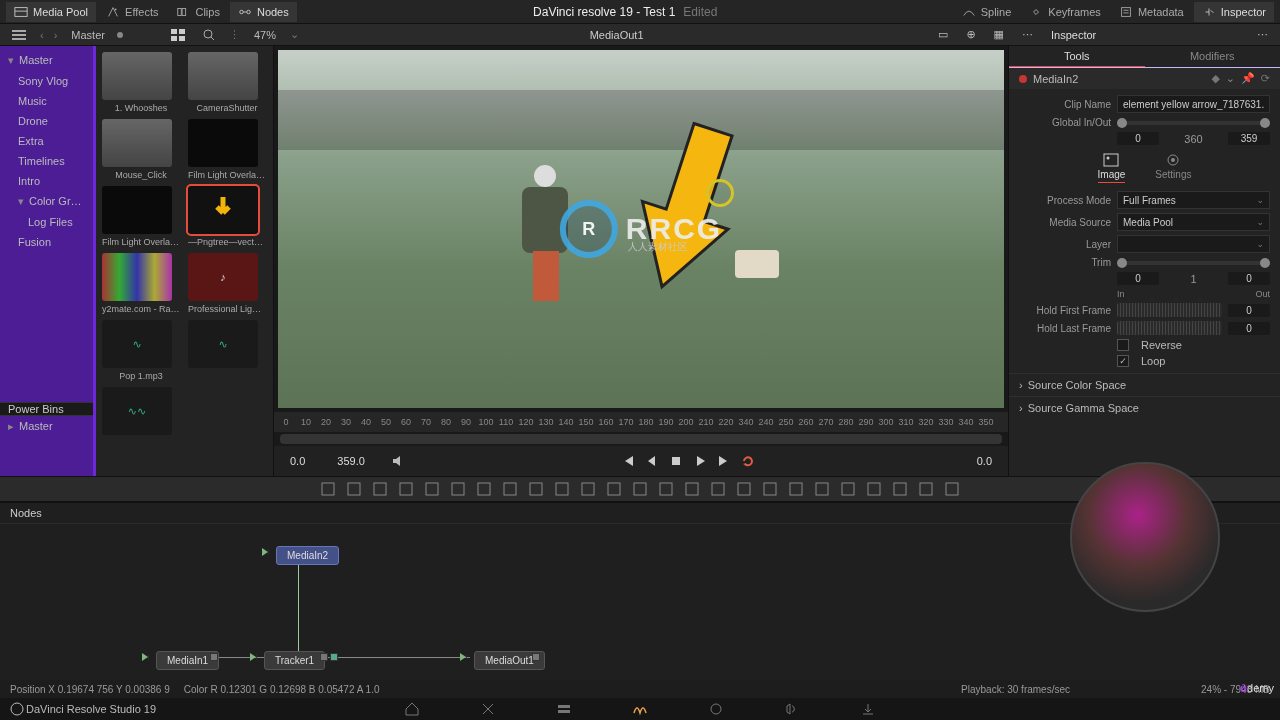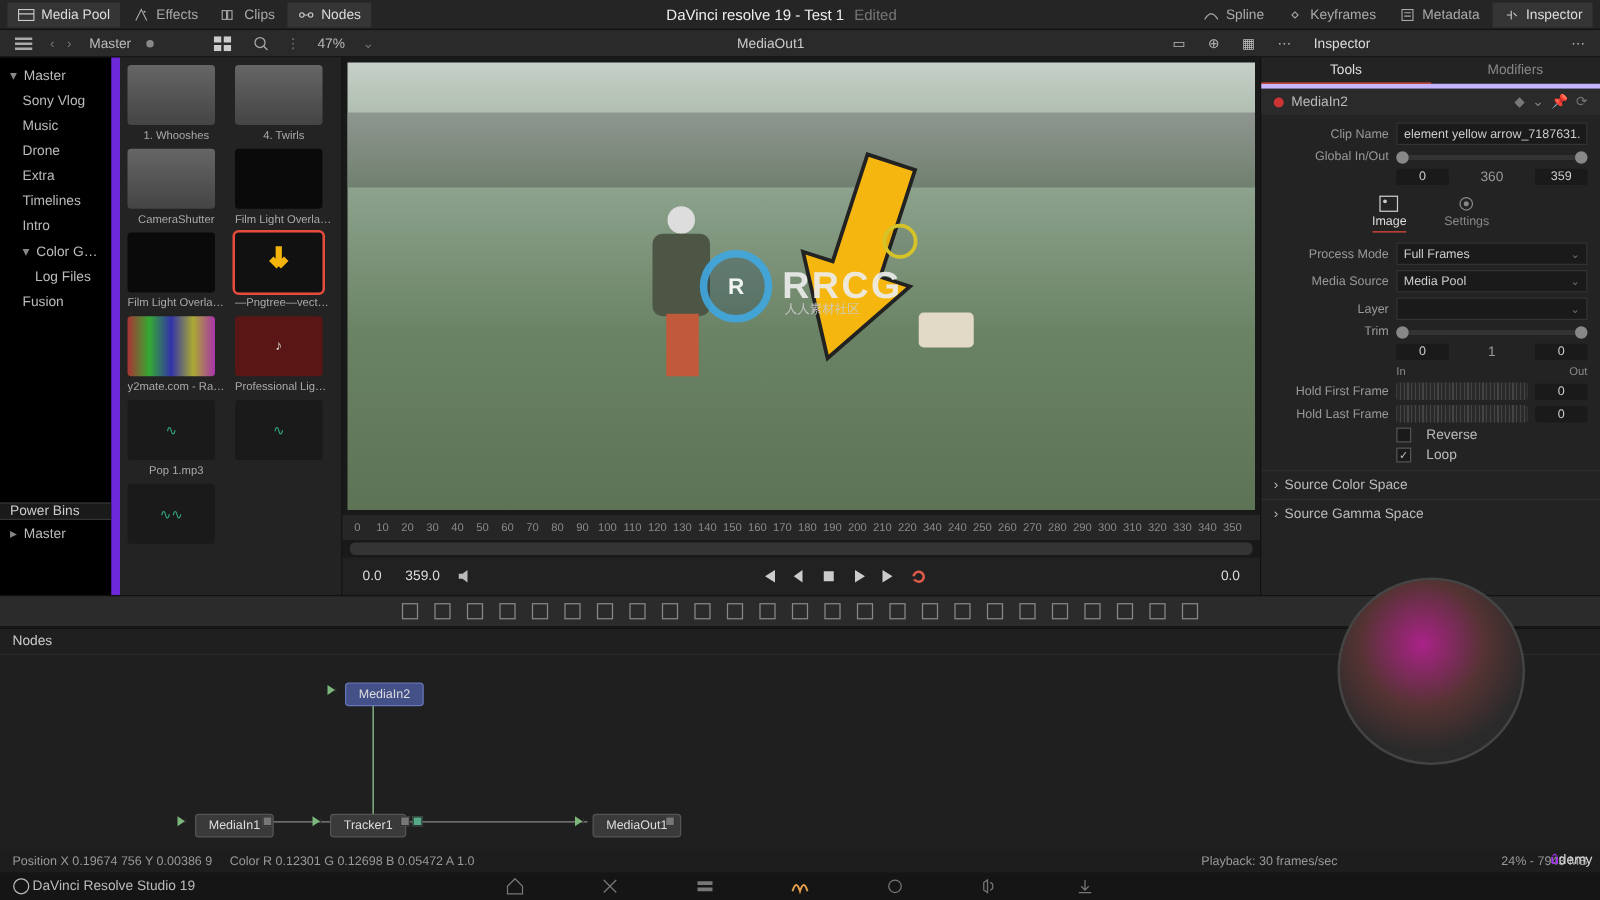--- a/index.html
+++ b/index.html
@@ -11,21 +11,21 @@
 .tb-ico { width: 14px; height: 14px; display: inline-block; }
 .topbar-center { font-size: 12px; color: #eee; display: flex; gap: 8px; }
 .topbar-center .edited { color: #777; }
 .subbar { height: 22px; background: #2a2a2a; display: flex; align-items: center; justify-content: space-between; border-bottom: 1px solid #111; }
 .subbar-left, .subbar-right { display: flex; align-items: center; gap: 6px; padding: 0 6px; }
 .sb-item { padding: 2px 6px; color: #bbb; }
 .sb-arrow { color: #777; padding: 0 2px; }
 .sb-dot { width:6px;height:6px;border-radius:50%;background:#888;display:inline-block;}
 .subbar-center { color: #ccc; }
 .main { display: flex; height: 430px; }
-.mediapool { width: 96px; background: #000000; border-right: 7px solid #6d28d9; padding: 4px 0; overflow: hidden; }
+.mediapool { width: 96px; background: #4c1d95; border-right: 3px solid #6d28d9; padding: 4px 0; overflow: hidden; }
 .mp-item { padding: 4px 8px; color: #bbb; cursor: pointer; white-space: nowrap; overflow: hidden; text-overflow: ellipsis; }
 .mp-item.indent { padding-left: 18px; }
 .mp-tree-arrow { color: #888; margin-right: 3px; display:inline-block; width:8px;}
 .mp-section { background: #1a1a1a; padding: 0 8px; color: #ccc; border-top: 1px solid #333; border-bottom: 1px solid #333; }
 .thumbs { width: 178px; background: #232323; border-right: 1px solid #111; padding: 6px; display: flex; flex-wrap: wrap; gap: 6px 8px; align-content: flex-start; overflow:hidden;}
 .thumb { width: 78px; display: flex; flex-direction: column; }
 .thumb-img { width: 70px; height: 48px; border-radius: 3px; background: #333; position: relative; }
 .thumb-lbl { font-size: 9px; color: #aaa; margin-top: 3px; text-align: center; white-space: nowrap; overflow: hidden; text-overflow: ellipsis; width: 100%; }
 .thumb.sel .thumb-img { outline: 2px solid #e64b3c; }
 .folder-ico { background: linear-gradient(#666,#444); }
@@ -35,28 +35,28 @@
 .arrow-ovl { position: absolute; left: 46%; top: 18%; }
 .circ-mark { position:absolute; left:59%; top:36%; width:28px; height:28px; border:3px solid #d6c328; border-radius:50%; background:rgba(0,0,0,0.05);}
 .hiker { position:absolute; left:33%; top:32%; width:55px; height:170px;}
 .hiker-head{position:absolute;top:0;left:16px;width:22px;height:22px;border-radius:50%;background:#ddd;}
 .hiker-pack{position:absolute;top:22px;left:4px;width:46px;height:66px;border-radius:8px;background:#4d5545;}
 .hiker-leg{position:absolute;top:86px;left:15px;width:26px;height:50px;background:#c05a3a;}
 .cow{position:absolute;left:63%;top:56%;width:44px;height:28px;border-radius:4px;background:#e2d9c7;}
 .ruler { height: 20px; background: #262626; display: flex; align-items: center; font-size: 9px; color: #888; position:relative; padding-left: 2px; overflow:hidden;}
 .rultick{flex:0 0 20px; text-align:center;}
 .scrubber{height:10px;background:#343434;margin:2px 6px;border-radius:4px;}
-.transport { height: 30px; background: #212121; display: flex; align-items: center; padding: 0 10px; gap: 7px; }
+.transport { height: 30px; background: #212121; display: flex; align-items: center; padding: 0 10px; gap: 20px; }
 .tc { color: #ddd; font-size: 11px; padding: 2px 6px; }
 .trans-btns { flex: 1; display: flex; justify-content: center; gap: 10px; }
 .pb-ico{width:14px;height:14px;display:inline-block;}
 .loop-ico{color:#e05a4a;}
 .vol-ico{color:#bbb;}
 .inspector { width: 272px; background: #232323; border-left: 1px solid #111; display: flex; flex-direction: column; }
-.insp-tabs { display: flex; border-bottom: 4px solid #c4b5fd; }
+.insp-tabs { display: flex; border-bottom: 1px solid #c4b5fd; }
 .insp-tab { flex: 1; text-align: center; padding: 4px; color: #888; font-size: 11px;}
 .insp-tab.active { color: #ddd; border-bottom: 1px solid #e64b3c; }
 .node-line { display:flex; align-items:center; gap:6px; padding:4px 10px; background:#2a2a2a;}
 .node-dot{width:8px;height:8px;border-radius:50%;background:#c33;}
 .node-chev{color:#888;}
 .insp-body { padding: 6px 10px; display: flex; flex-direction: column; gap: 4px; }
 .irow { display: flex; align-items: center; gap: 6px; }
 .ilabel{ width:92px; text-align:right; color:#999; font-size:10px;}
 .ifield { flex:1; background:#1a1a1a; border:1px solid #333; padding:2px 5px; color:#ccc; font-size:10px; height:18px;}
 .islider{flex:1;height:4px;background:#333;position:relative;border-radius:2px;}
@@ -242,25 +242,25 @@
     <div class="mp-item"><span class="mp-tree-arrow">▸</span><span>Master</span></div>
   </div>
 
   <div class="thumbs">
     <div class="thumb">
         <div class="thumb-img folder-ico"></div>
         <div class="thumb-lbl">1. Whooshes</div>
       </div>
     <div class="thumb">
         <div class="thumb-img folder-ico"></div>
-        <div class="thumb-lbl">4. Twirls</div>
+        <div class="thumb-lbl">CameraShutter</div>
       </div>
     <div class="thumb">
         <div class="thumb-img folder-ico"></div>
-        <div class="thumb-lbl">CameraShutter</div>
+        <div class="thumb-lbl">Mouse_Click</div>
       </div>
     <div class="thumb">
         <div class="thumb-img" style="background:#0a0a0a"></div>
         <div class="thumb-lbl">Film Light Overlay ...</div>
       </div>
     <div class="thumb">
         <div class="thumb-img" style="background:#0a0a0a"></div>
         <div class="thumb-lbl">Film Light Overlay ...</div>
       </div>
     <div class="thumb sel">

